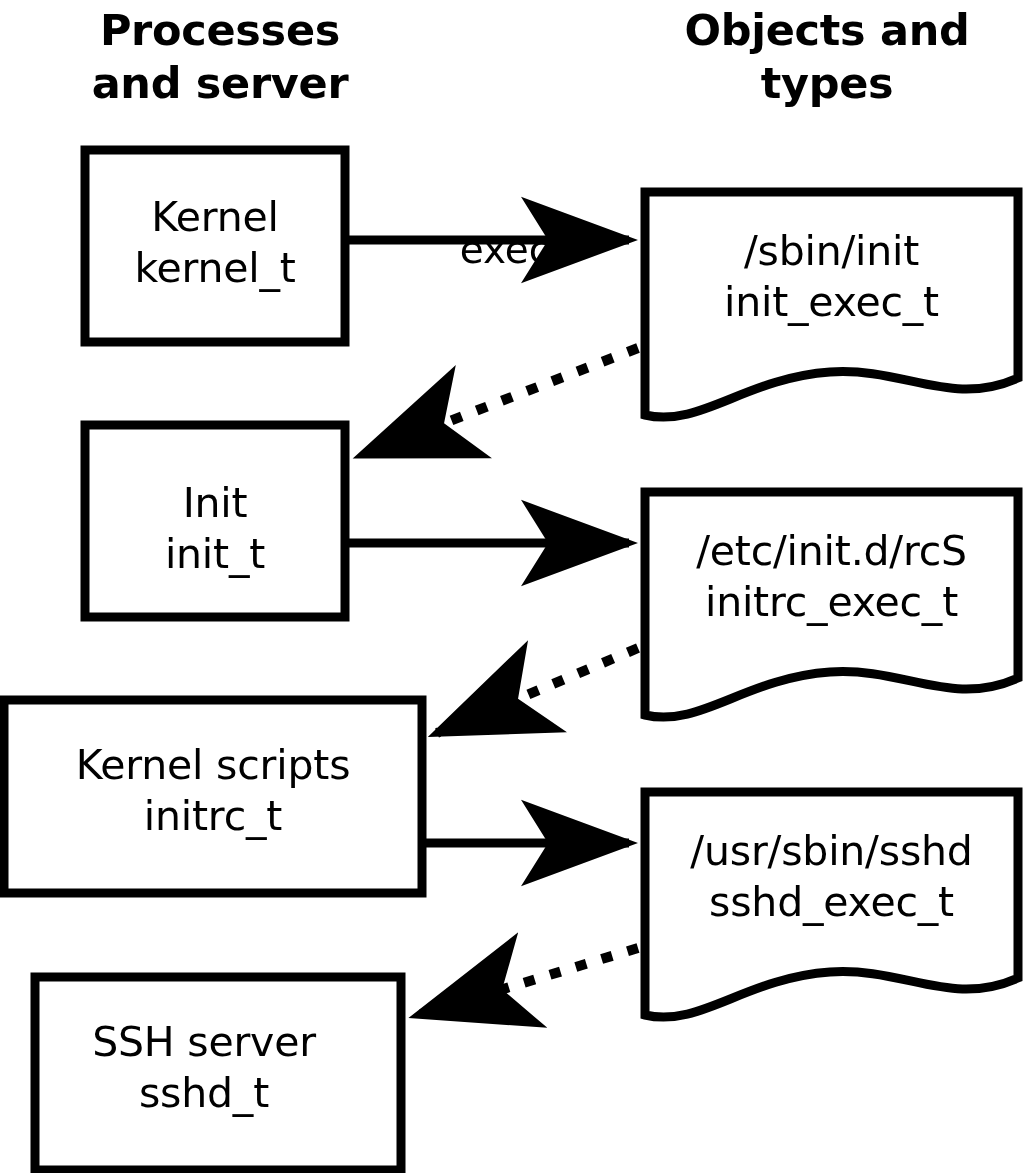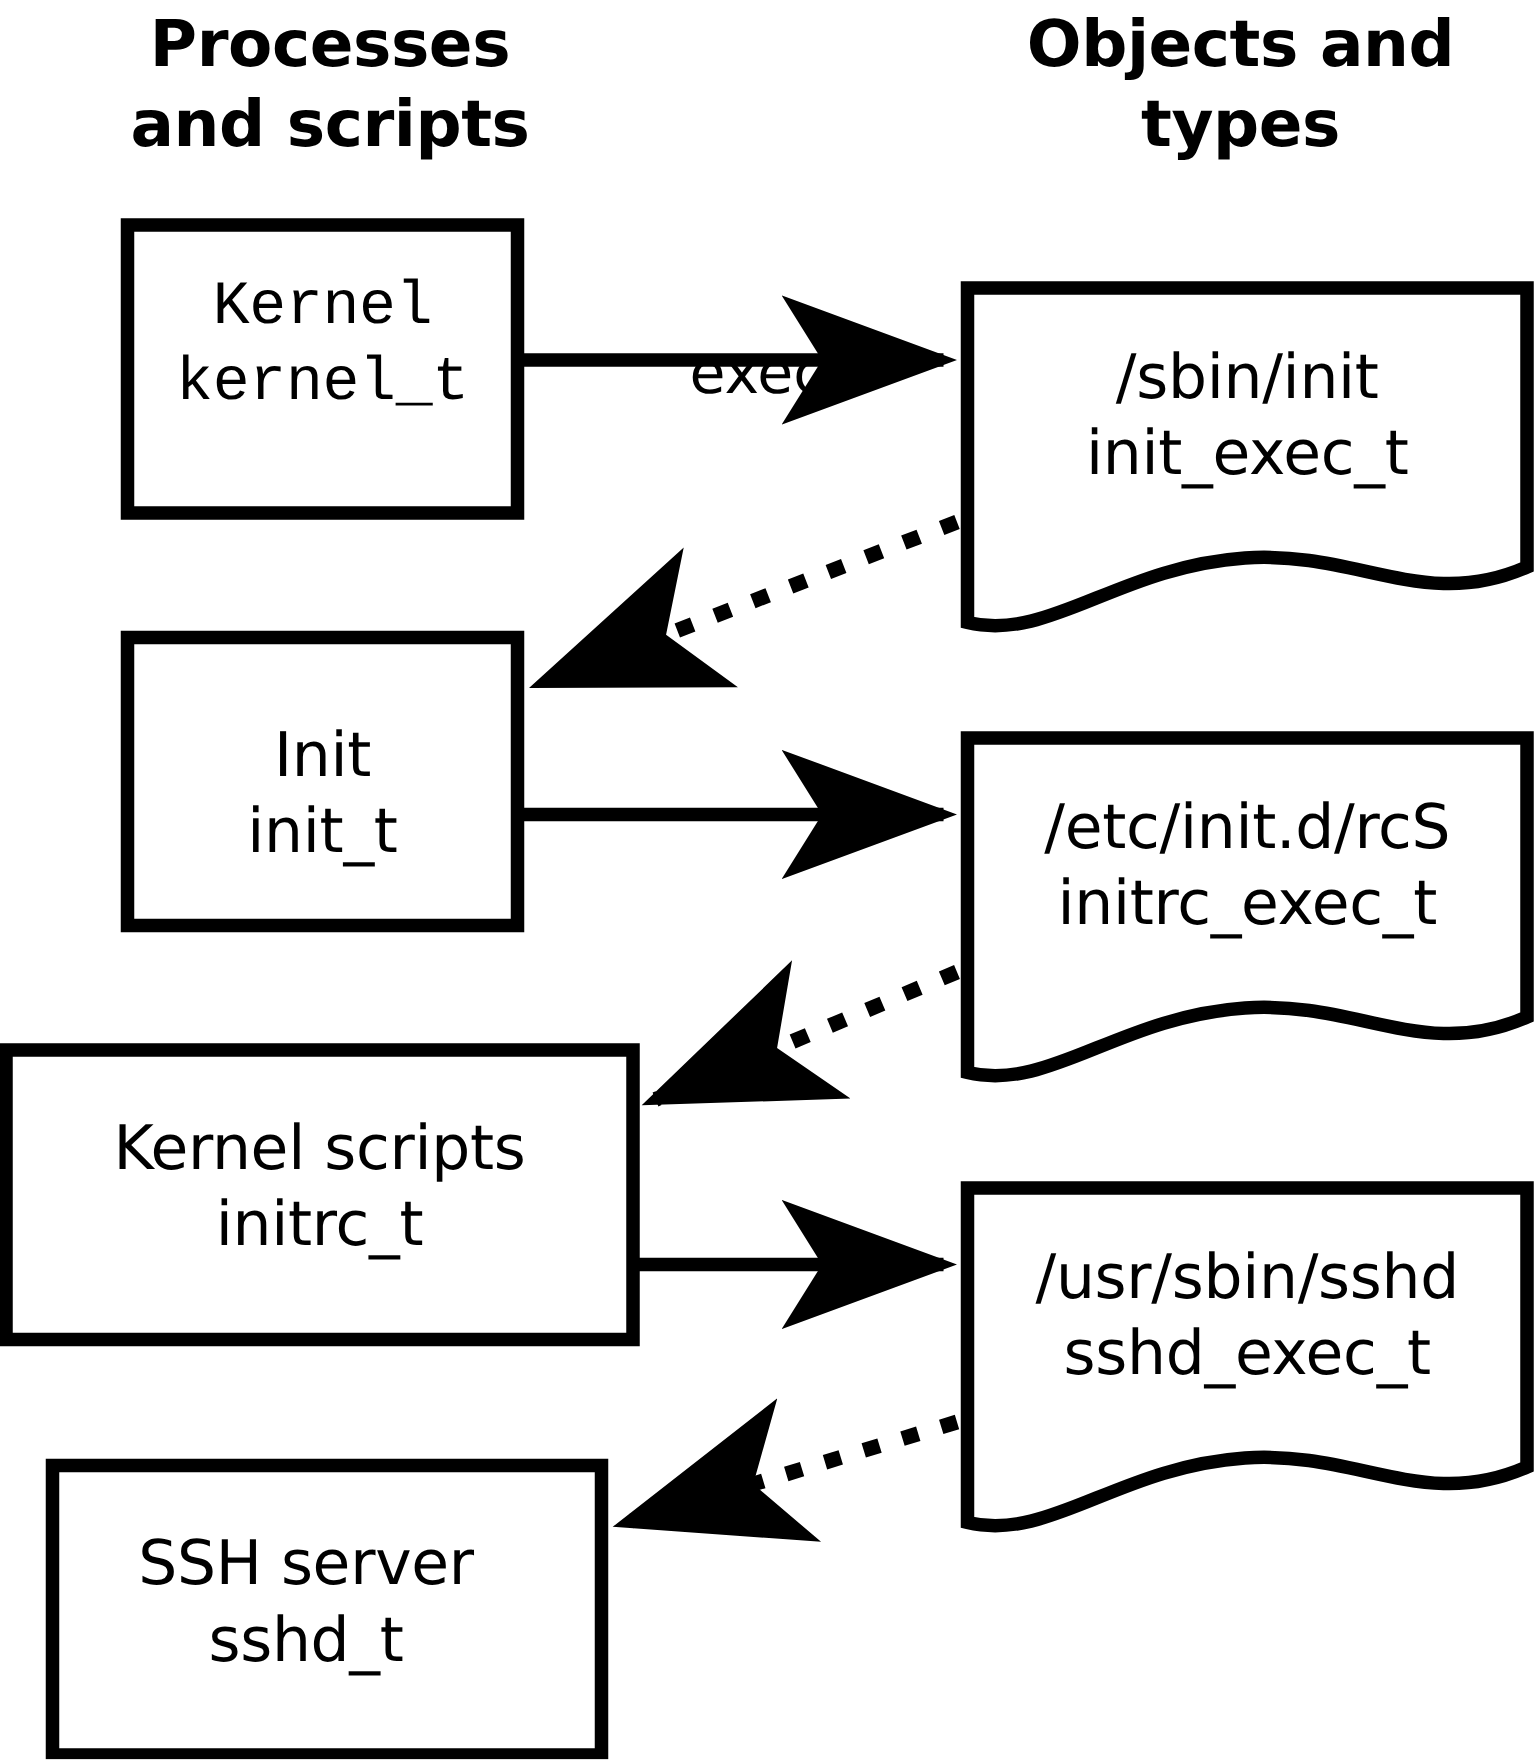--- a/index.html
+++ b/index.html
@@ -65,21 +65,21 @@
     text-align: center;
     white-space: nowrap;
   }
 </style>
 </head>
 <body>
 
 <div id="stage">
 
   <div class="col-header" id="header-processes">Processes
-and scripts</div>
+and server</div>
 
   <div class="col-header" id="header-objects">Objects and
 types</div>
 
   <svg id="diagram-svg" viewBox="0 0 1024 1173" xmlns="http://www.w3.org/2000/svg">
     <defs>
       <marker id="arrowSolid" markerWidth="14" markerHeight="14" refX="12" refY="5" orient="auto" markerUnits="strokeWidth">
         <path d="M0,0.2 L13,5 L0,9.8 L3,5 Z" fill="#000000"></path>
       </marker>
       <marker id="arrowDotted" markerWidth="15" markerHeight="15" refX="12" refY="5.2" orient="auto" markerUnits="strokeWidth">
@@ -113,21 +113,21 @@
 
     <line x1="422" y1="843" x2="629" y2="843" stroke="#000000" stroke-width="9" marker-end="url(#arrowSolid)"></line>
 
     <line x1="638" y1="348" x2="362" y2="455" stroke="#000000" stroke-width="10" stroke-dasharray="11 16" stroke-linecap="butt" marker-end="url(#arrowDotted)"></line>
 
     <line x1="638" y1="648" x2="437" y2="733" stroke="#000000" stroke-width="10" stroke-dasharray="11 16" stroke-linecap="butt" marker-end="url(#arrowDotted)"></line>
 
     <line x1="638" y1="948" x2="418" y2="1015" stroke="#000000" stroke-width="10" stroke-dasharray="11 16" stroke-linecap="butt" marker-end="url(#arrowDotted)"></line>
   </svg>
 
-  <div class="node-label" style="left:85px; top:180px; width:260px;font-family:Liberation Mono, monospace;">Kernel
+  <div class="node-label" style="left:85px; top:192px; width:260px;">Kernel
 kernel_t</div>
 
   <div class="node-label" style="left:85px; top:463px; width:260px;margin-top:15px;">Init
 init_t</div>
 
   <div class="node-label" style="left:4px; top:740px; width:418px;">Kernel scripts
 initrc_t</div>
 
   <div class="node-label" style="left:21px; top:1017px; width:366px;">SSH server
 sshd_t</div>

